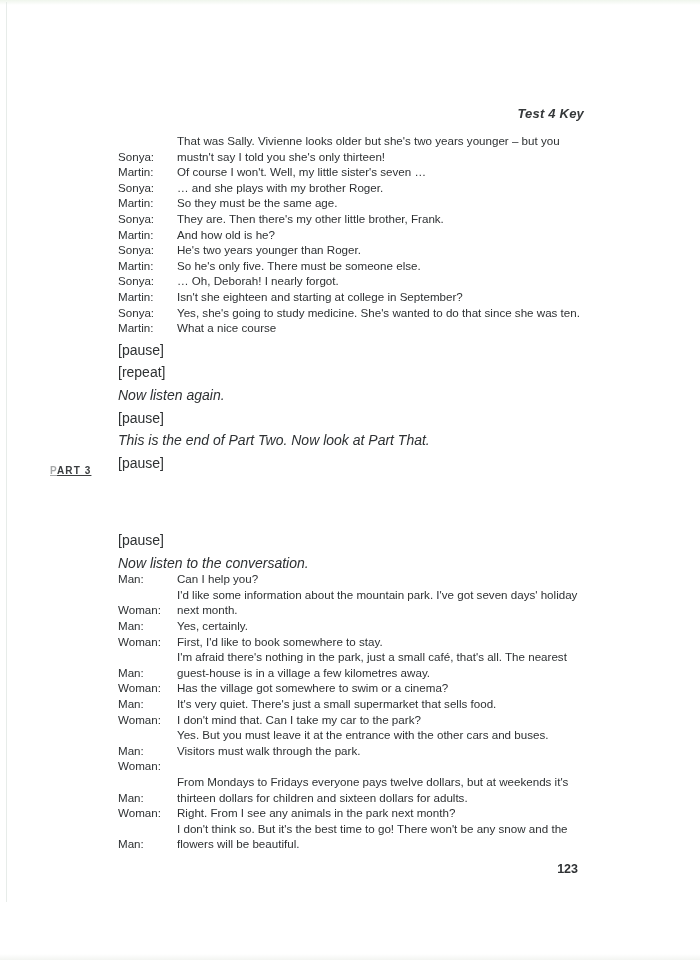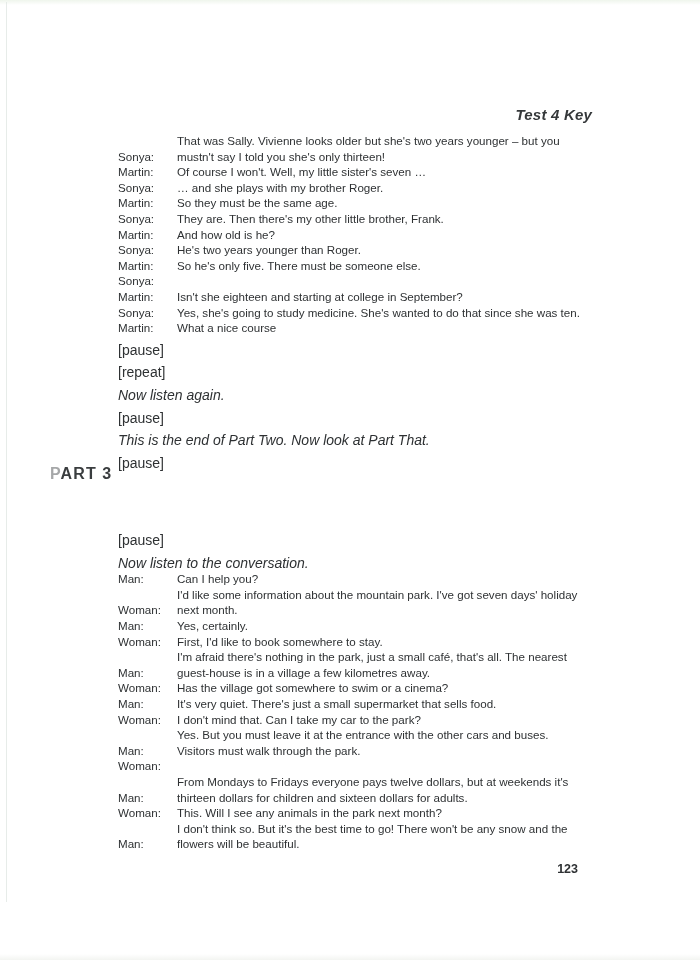--- a/index.html
+++ b/index.html
@@ -42,27 +42,27 @@
   .content {
     position: absolute;
     left: 0; top: 0;
     width: 700px;
     height: 960px;
   }
 
   
   .doc-header {
     position: absolute;
-    left: 12px;
+    left: 4px;
     top: 106px;
     width: 580px;
     text-align: right;
     font-style: italic;
     font-weight: bold;
-    font-size: 15px;
+    font-size: 13px;
     letter-spacing: .2px;
     color: #35383a;
   }
 
   
   .transcript {
     position: absolute;
     left: 118px;
     top: 133px;
     width: 470px;
@@ -98,25 +98,26 @@
   .part-block {
     position: absolute;
     left: 50px;
     top: 464px;
     width: 540px;
     display: flex;
     align-items: flex-start;
   }
   .part-label {
     flex: 0 0 68px;
-    font-size: 16px;
+    font-size: 10px;
     font-weight: bold;
     letter-spacing: 1.1px;
     color: #3a3d3f;
     padding-top: 1px;
+    text-decoration: underline;
     
   }
   .part-label .faded-p {
     opacity: .45;
   }
   .part-instructions {
     flex: 1 1 auto;
     font-style: italic;
     font-size: 11.6px;
     line-height: 15.8px;
@@ -188,20 +189,21 @@
           <div class="line">
             <span class="who">Sonya:</span>
             <span class="say">He's two years younger than Roger.</span>
           </div>
           <div class="line">
             <span class="who">Martin:</span>
             <span class="say">So he's only five. There must be someone else.</span>
           </div>
           <div class="line">
             <span class="who">Sonya:</span>
+            <span class="say">… Oh, Deborah! I nearly forgot.</span>
           </div>
           <div class="line">
             <span class="who">Martin:</span>
             <span class="say">Isn't she eighteen and starting at college in September?</span>
           </div>
           <div class="line">
             <span class="who">Sonya:</span>
             <span class="say">Yes, she's going to study medicine. She's wanted to do that since she was ten.</span>
           </div>
           <div class="line">
@@ -269,21 +271,21 @@
           </div>
           <div class="line">
             <span class="who">Woman:</span>
           </div>
           <div class="line">
             <span class="who">Man:</span>
             <span class="say">From Mondays to Fridays everyone pays twelve dollars, but at weekends it's thirteen dollars for children and sixteen dollars for adults.</span>
           </div>
           <div class="line">
             <span class="who">Woman:</span>
-            <span class="say">This. Will I see any animals in the park next month?</span>
+            <span class="say">Right. From I see any animals in the park next month?</span>
           </div>
           <div class="line">
             <span class="who">Man:</span>
             <span class="say">I don't think so. But it's the best time to go! There won't be any snow and the flowers will be beautiful.</span>
           </div>
         </div>
     </div>
 
     <div class="page-number">123</div>
 

